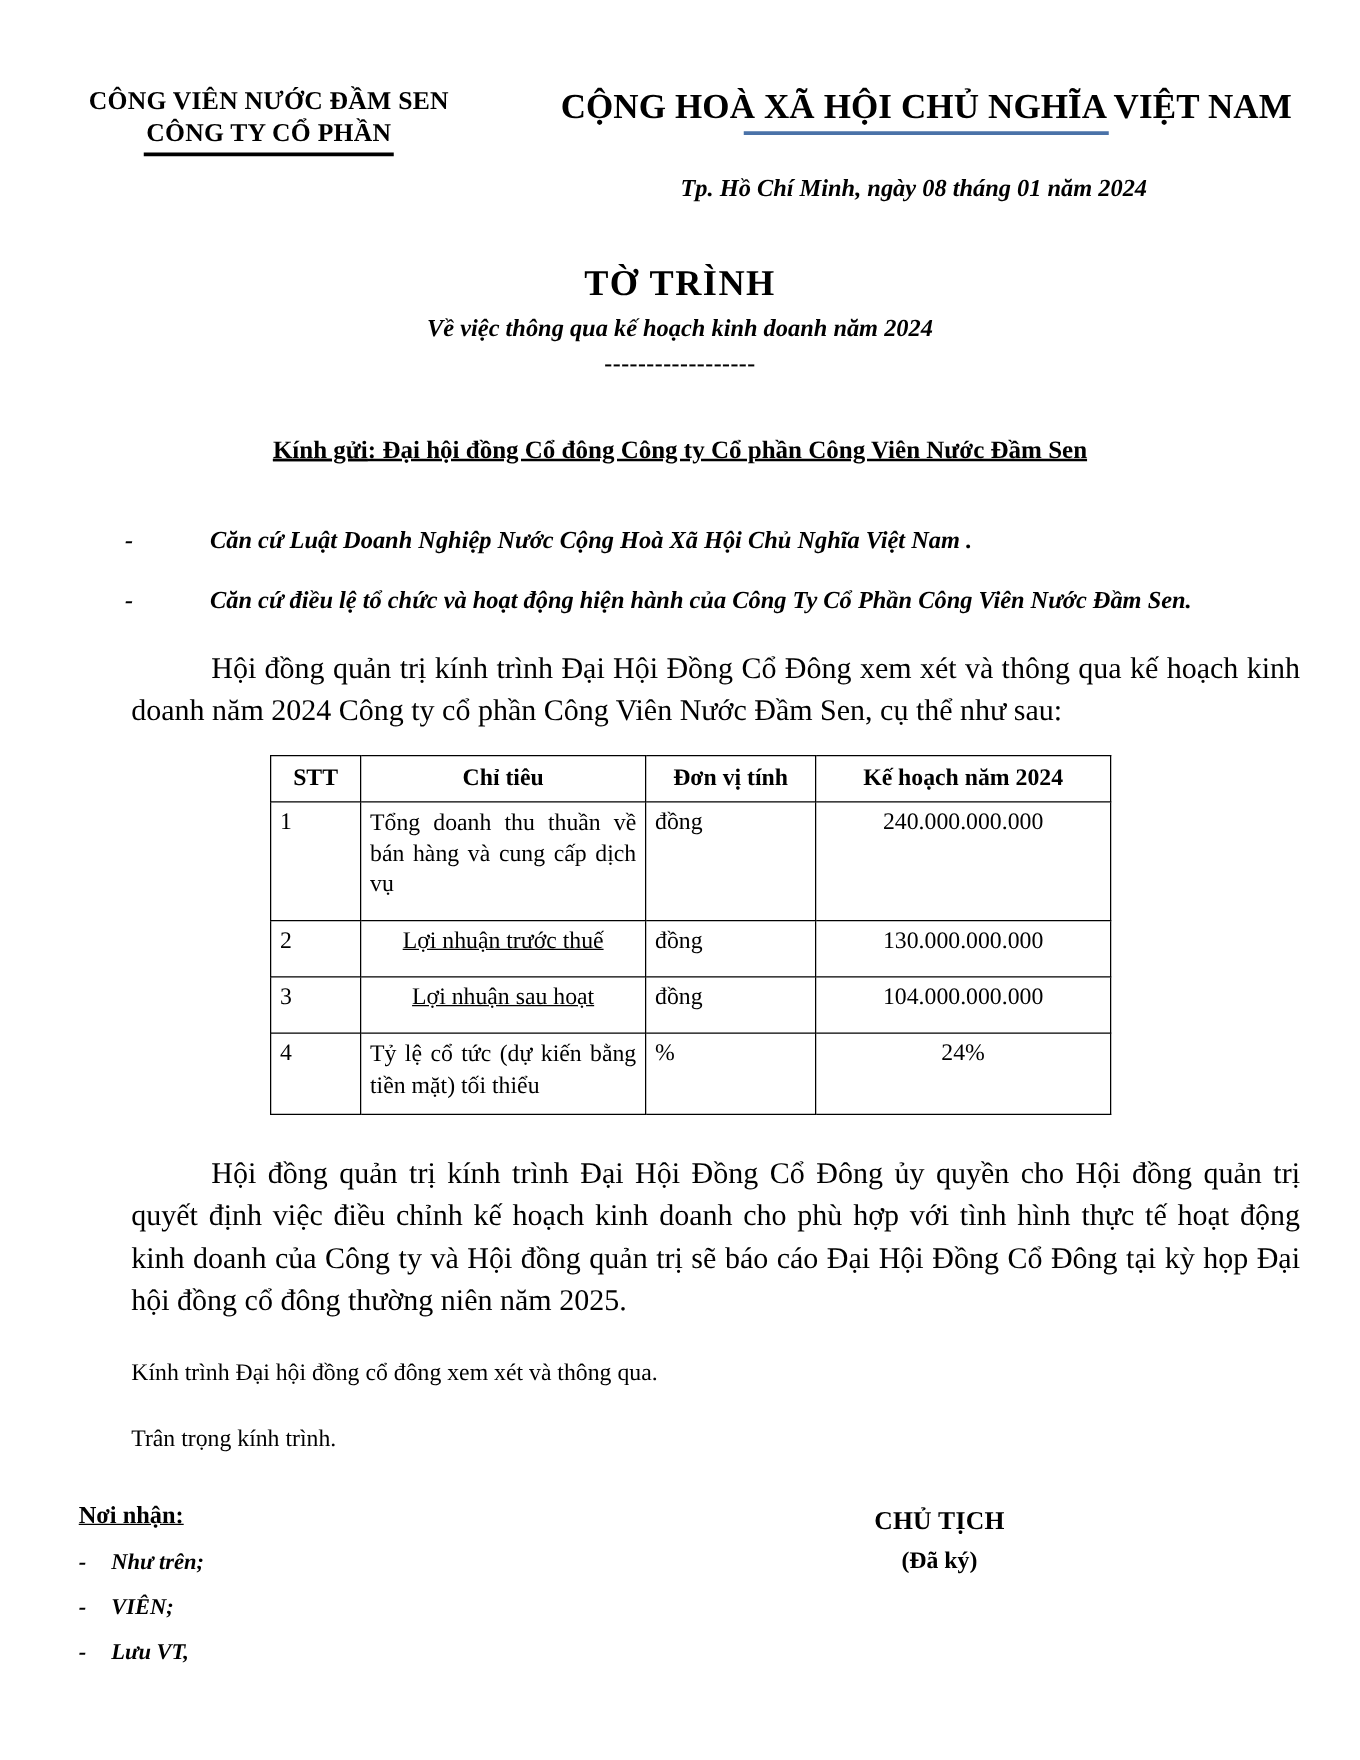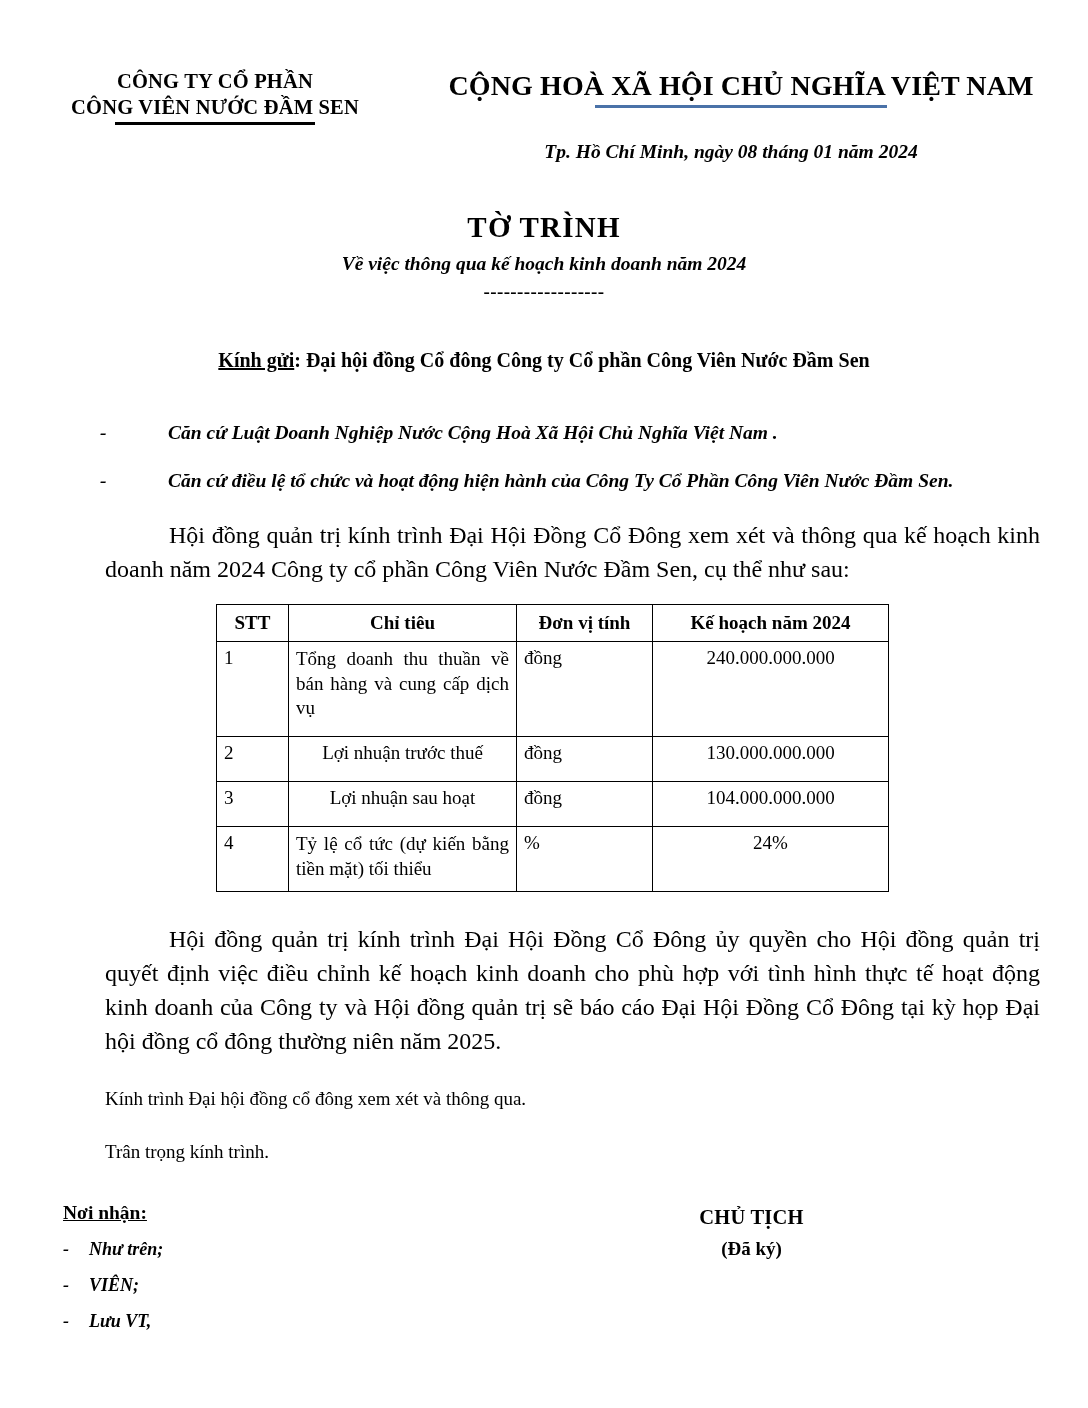--- a/index.html
+++ b/index.html
@@ -100,20 +100,21 @@
     letter-spacing: .4px;
     margin-top: 6px;
   }
 
   
   .recipient {
     text-align: center;
     font-size: 20px;
     font-weight: bold;
     margin-top: 46px;
+    text-decoration: underline;
   }
   .recipient .u {
     text-decoration: underline;
   }
 
   .basis-list {
     margin-top: 50px;
     padding: 0 48px 0 100px;
   }
   .basis-item {
@@ -167,21 +168,21 @@
     padding: 7px 6px;
     vertical-align: middle;
   }
   .col-stt   { width: 72px; }
   .col-name  { width: 228px; }
   .col-unit  { width: 136px; }
   .col-value { width: 236px; }
 
   td.c-stt    { text-align: left; padding-left: 12px; }
   td.c-name-j { text-align: justify; text-align-last: left; line-height: 1.3; padding-left: 10px; padding-right: 10px; }
-  td.c-name-c { text-align: center; }
+  td.c-name-c { text-align: center; text-decoration: underline; }
   td.c-unit   { text-align: left; }
   td.c-value  { text-align: center; }
   td.tall-1   { height: 84px; }
   td.tall-4   { height: 54px; }
   td.mid      { height: 34px; }
 
   
   .footer {
     display: flex;
     margin-top: 36px;
@@ -237,22 +238,22 @@
   }
 </style>
 </head>
 <body>
 
 <div class="page">
 
   <div class="header">
 
     <div class="header-left">
+      <div class="org-line">CÔNG VIÊN NƯỚC ĐẦM SEN</div>
       <div class="org-line">CÔNG TY CỔ PHẦN</div>
-      <div class="org-line">CÔNG VIÊN NƯỚC ĐẦM SEN</div>
       <div class="rule-black"></div>
     </div>
 
     <div class="header-right">
       <div class="nation-line">CỘNG HOÀ XÃ HỘI CHỦ NGHĨA VIỆT NAM</div>
       <div class="rule-blue" style="background: rgb(74, 114, 168);"></div>
       <div class="date-line">Tp. Hồ Chí Minh, ngày 08 tháng 01 năm 2024</div>
     </div>
 
   </div>

